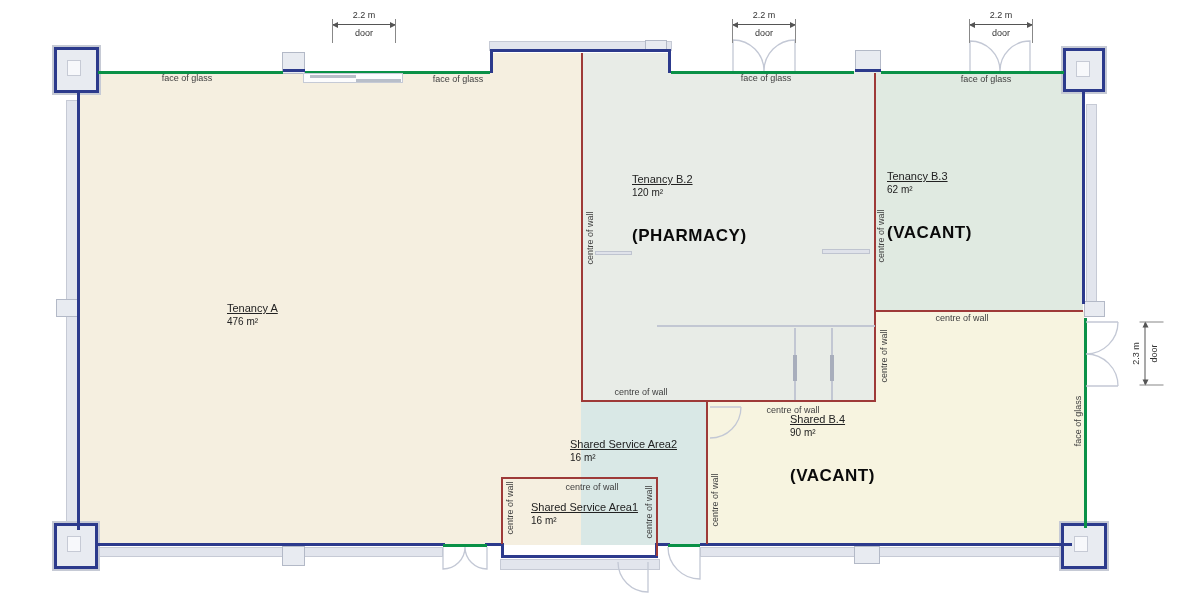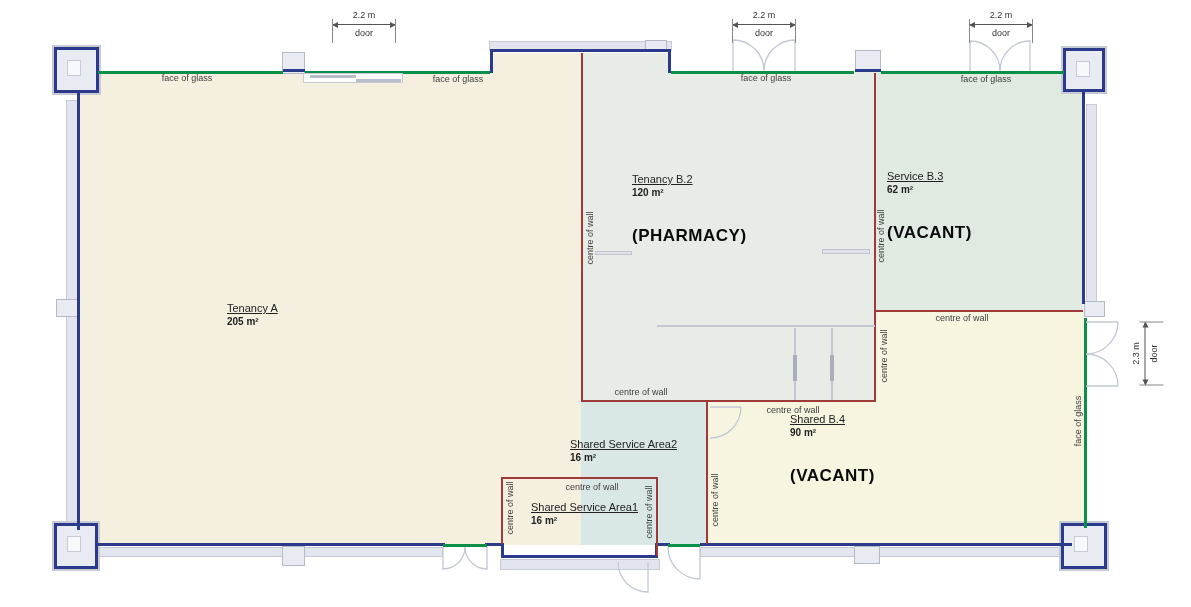--- a/index.html
+++ b/index.html
@@ -15,21 +15,21 @@
   .cin{position:absolute;left:10px;top:10px;width:12px;height:14px;background:#f7f8fb;border:1px solid #c6cad5;}
   .part{position:absolute;background:#c2c7d3;}
   .jamb{position:absolute;background:#a8aebc;}
   .stub{position:absolute;background:#dfe2ea;border:1px solid #bfc4d0;box-sizing:border-box;}
   .track{position:absolute;background:#fcfcfd;border:1px solid #c5cad6;box-sizing:border-box;}
   .bar{position:absolute;background:#b8bec9;}
   .ann{position:absolute;font-size:9px;color:#3f3f3f;white-space:nowrap;transform:translate(-50%,-50%);}
   .ann.v{writing-mode:vertical-rl;transform:translate(-50%,-50%) rotate(180deg);}
   .room-label{position:absolute;color:#222;}
   .rname{font-size:11px;text-decoration:underline;}
-  .rarea{font-size:10px;margin-top:2px;font-weight:bold;}
+  .rarea{font-size:10px;margin-top:2px;}
   .rstatus{font-size:17px;font-weight:bold;color:#0a0a0a;margin-top:28px;letter-spacing:.5px;white-space:nowrap;}
   .dimh{position:absolute;width:64px;font-size:9px;color:#333;text-align:center;}
   .dv{height:11px;line-height:11px;}
   .drow{position:relative;height:7px;}
   .dline{position:absolute;left:1px;right:1px;top:3px;border-top:1px solid #555;}
   .arl{position:absolute;left:0;top:1px;width:0;height:0;border-top:3px solid transparent;border-bottom:3px solid transparent;border-right:6px solid #555;}
   .arr{position:absolute;right:0;top:1px;width:0;height:0;border-top:3px solid transparent;border-bottom:3px solid transparent;border-left:6px solid #555;}
   .tkl{position:absolute;left:0;top:-2px;height:24px;border-left:1px solid #888;}
   .tkr{position:absolute;right:0;top:-2px;height:24px;border-left:1px solid #888;}
   .dt{height:11px;line-height:11px;}
@@ -126,29 +126,29 @@
     <path d="M1000,71 A30,30 0 0 0 970,41 L970,71 M1000,71 A30,30 0 0 1 1030,41 L1030,71"></path>
     <path d="M465,547 A22,22 0 0 1 443,569 L443,547 M465,547 A22,22 0 0 0 487,569 L487,547"></path>
     <path d="M668,547 A32,32 0 0 0 700,579 L700,547"></path>
     <path d="M618,562 A30,30 0 0 0 648,592 L648,562"></path>
     <path d="M1118,322 A32,32 0 0 1 1086,354 M1086,322 L1118,322 M1118,386 A32,32 0 0 0 1086,354 M1086,386 L1118,386"></path>
     <path d="M741,407 A31,31 0 0 1 710,438 M710,407 L741,407"></path>
   </svg>
 
   <div class="room-label" style="left:227px;top:302px;width:170px;">
     <div class="rname">Tenancy A</div>
-    <div class="rarea">205 m²</div>
+    <div class="rarea">476 m²</div>
   </div>
   <div class="room-label" style="left:632px;top:173px;width:170px;">
     <div class="rname">Tenancy B.2</div>
     <div class="rarea">120 m²</div>
     <div class="rstatus">(PHARMACY)</div>
   </div>
   <div class="room-label" style="left:887px;top:170px;width:170px;">
-    <div class="rname">Service B.3</div>
+    <div class="rname">Tenancy B.3</div>
     <div class="rarea">62 m²</div>
     <div class="rstatus">(VACANT)</div>
   </div>
   <div class="room-label" style="left:790px;top:413px;width:170px;">
     <div class="rname">Shared B.4</div>
     <div class="rarea">90 m²</div>
     <div class="rstatus">(VACANT)</div>
   </div>
   <div class="room-label" style="left:570px;top:438px;width:150px;">
     <div class="rname">Shared Service Area2</div>

